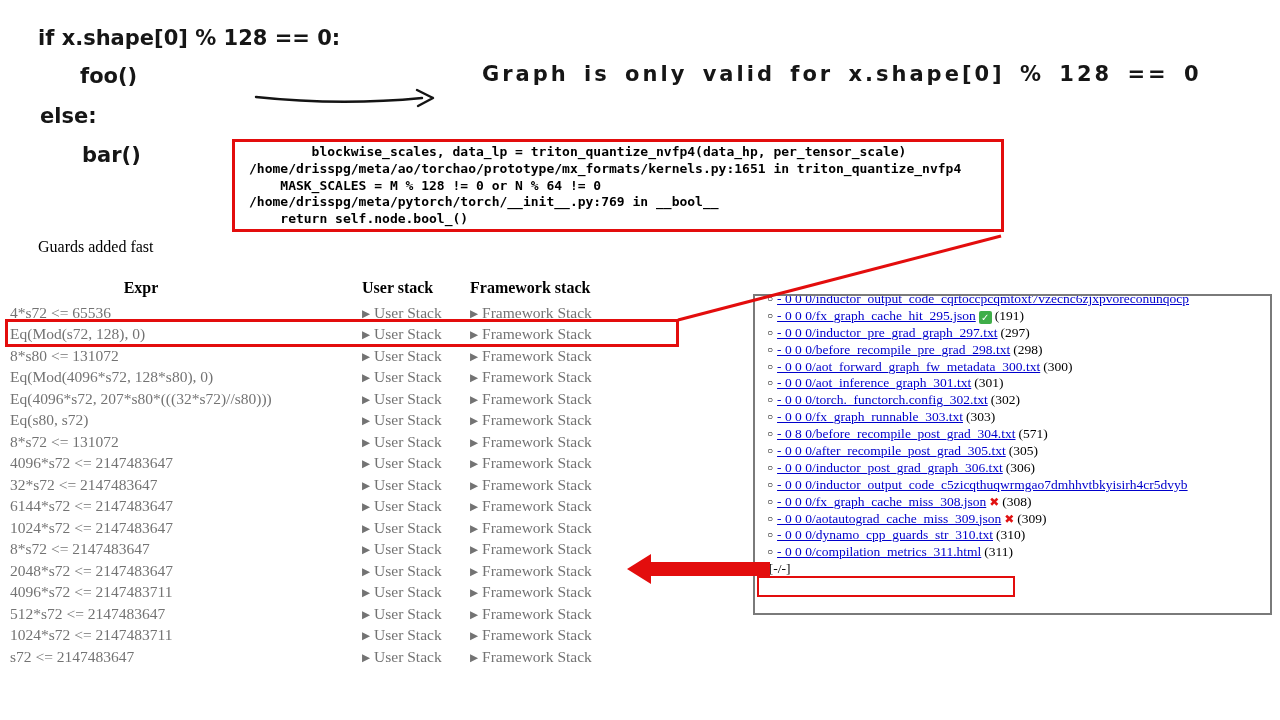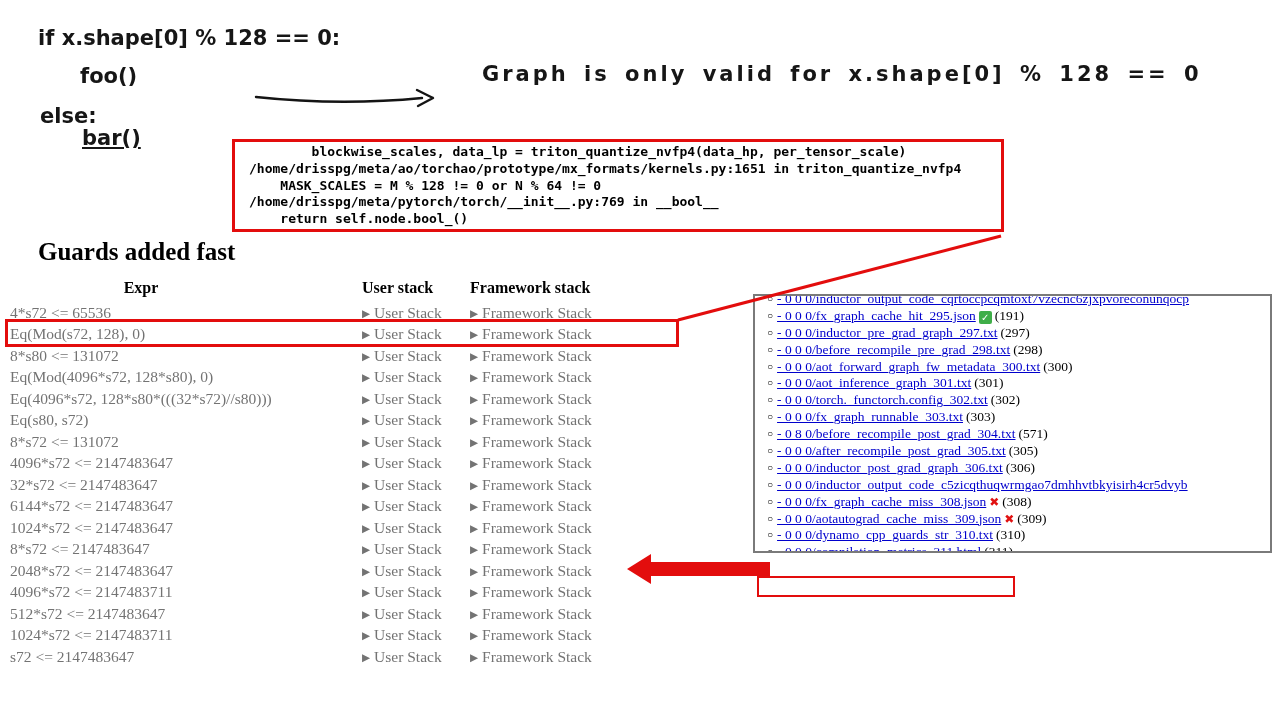--- a/index.html
+++ b/index.html
@@ -7,46 +7,46 @@
               font-family:"Liberation Sans", sans-serif; }
   #canvas { position:absolute; left:0; top:0; width:1280px; height:720px; background:#fff; }
 
   
   .hand { font-family:"DejaVu Sans", sans-serif; color:#161616; font-weight:600; }
   #hand-code { position:absolute; left:38px; top:26px; font-size:21px; }
   .hl { position:absolute; white-space:nowrap; }
   .l0 { left:0;  top:0;   }
   .l1 { left:42px; top:38px; }
   .l2 { left:2px;  top:78px; }
-  .l3 { left:44px; top:100px;text-decoration:underline; }
+  .l3 { left:44px; top:117px; }
   #graph-note { position:absolute; left:442px; top:62px; font-size:21px;
                 letter-spacing:3px; word-spacing:5px; white-space:nowrap;margin-left:40px; }
 
   
   .trace-box { position:absolute; left:232px; top:139px; width:772px; height:93px;
                border:3px solid var(--accent-red,#e30d0d); overflow:hidden; background:#fff; }
   .trace { font-family:"DejaVu Sans Mono","Liberation Mono", monospace;
            font-size:13px; font-weight:700; line-height:16.8px; padding:2px 14px; color:#000; }
 
   
   .g-head { position:absolute; left:38px; top:238px; font-family:"Liberation Serif", serif;
-            font-size:25px; font-weight:700; color:#000; }
+            font-size:16px; font-weight:400; color:#000; }
   .g-header { position:absolute; left:10px; top:279px; display:grid;
               grid-template-columns:352px 108px auto;
               font-family:"Liberation Serif", serif; font-size:16px; font-weight:700; color:#000; }
   .gh-expr { text-align:center; padding-right:90px; }
   .g-rows { position:absolute; left:10px; top:302px; width:690px; }
   .g-row { display:grid; grid-template-columns:352px 108px auto; height:21.5px;
            align-items:center; font-family:"Liberation Serif", serif; font-size:15.5px; color:#737373; }
   .g-expr { white-space:nowrap; }
   .g-stack { white-space:nowrap; cursor:pointer; }
   .tri { font-size:10.5px; margin-right:4px; position:relative; top:-1px; }
 
   
-  .panel { position:absolute; left:753px; top:294px; width:519px; height:259px;
+  .panel { position:absolute; left:753px; top:294px; width:519px; height:321px;
            border:2px solid #7a7a7a; background:#fff; overflow:hidden; }
   .fl { margin-top:-5px; padding-left:6px; }
   .fl-item { height:16.9px; line-height:16.9px; white-space:nowrap; overflow:hidden;
              font-family:"Liberation Serif", serif; font-size:13.5px; }
   .circ { display:inline-block; color:#000; font-size:10px; margin:0 4px 0 6px;
           position:relative; top:-1px; }
   .fl-link { color:var(--link-blue,#0000cc); text-decoration:underline; cursor:pointer; }
   .check-icon { display:inline-block; width:13px; height:13px; background:var(--check-green,#3fae49);
                 color:#fff; font-size:10px; line-height:13px; text-align:center; border-radius:2px;
                 margin-left:3px; vertical-align:-1px; font-family:"DejaVu Sans",sans-serif; }
@@ -108,21 +108,21 @@
         <span class="g-expr">8*s80 &lt;= 131072</span>
         <span class="g-stack"><span class="tri">▶</span><span>User Stack</span></span>
         <span class="g-stack"><span class="tri">▶</span><span>Framework Stack</span></span>
       </div>
       <div class="g-row">
         <span class="g-expr">Eq(Mod(4096*s72, 128*s80), 0)</span>
         <span class="g-stack"><span class="tri">▶</span><span>User Stack</span></span>
         <span class="g-stack"><span class="tri">▶</span><span>Framework Stack</span></span>
       </div>
       <div class="g-row">
-        <span class="g-expr">Eq(4096*s72, 128*s80*(((32*s72)//s80)))</span>
+        <span class="g-expr">Eq(4096*s72, 207*s80*(((32*s72)//s80)))</span>
         <span class="g-stack"><span class="tri">▶</span><span>User Stack</span></span>
         <span class="g-stack"><span class="tri">▶</span><span>Framework Stack</span></span>
       </div>
       <div class="g-row">
         <span class="g-expr">Eq(s80, s72)</span>
         <span class="g-stack"><span class="tri">▶</span><span>User Stack</span></span>
         <span class="g-stack"><span class="tri">▶</span><span>Framework Stack</span></span>
       </div>
       <div class="g-row">
         <span class="g-expr">8*s72 &lt;= 131072</span>

